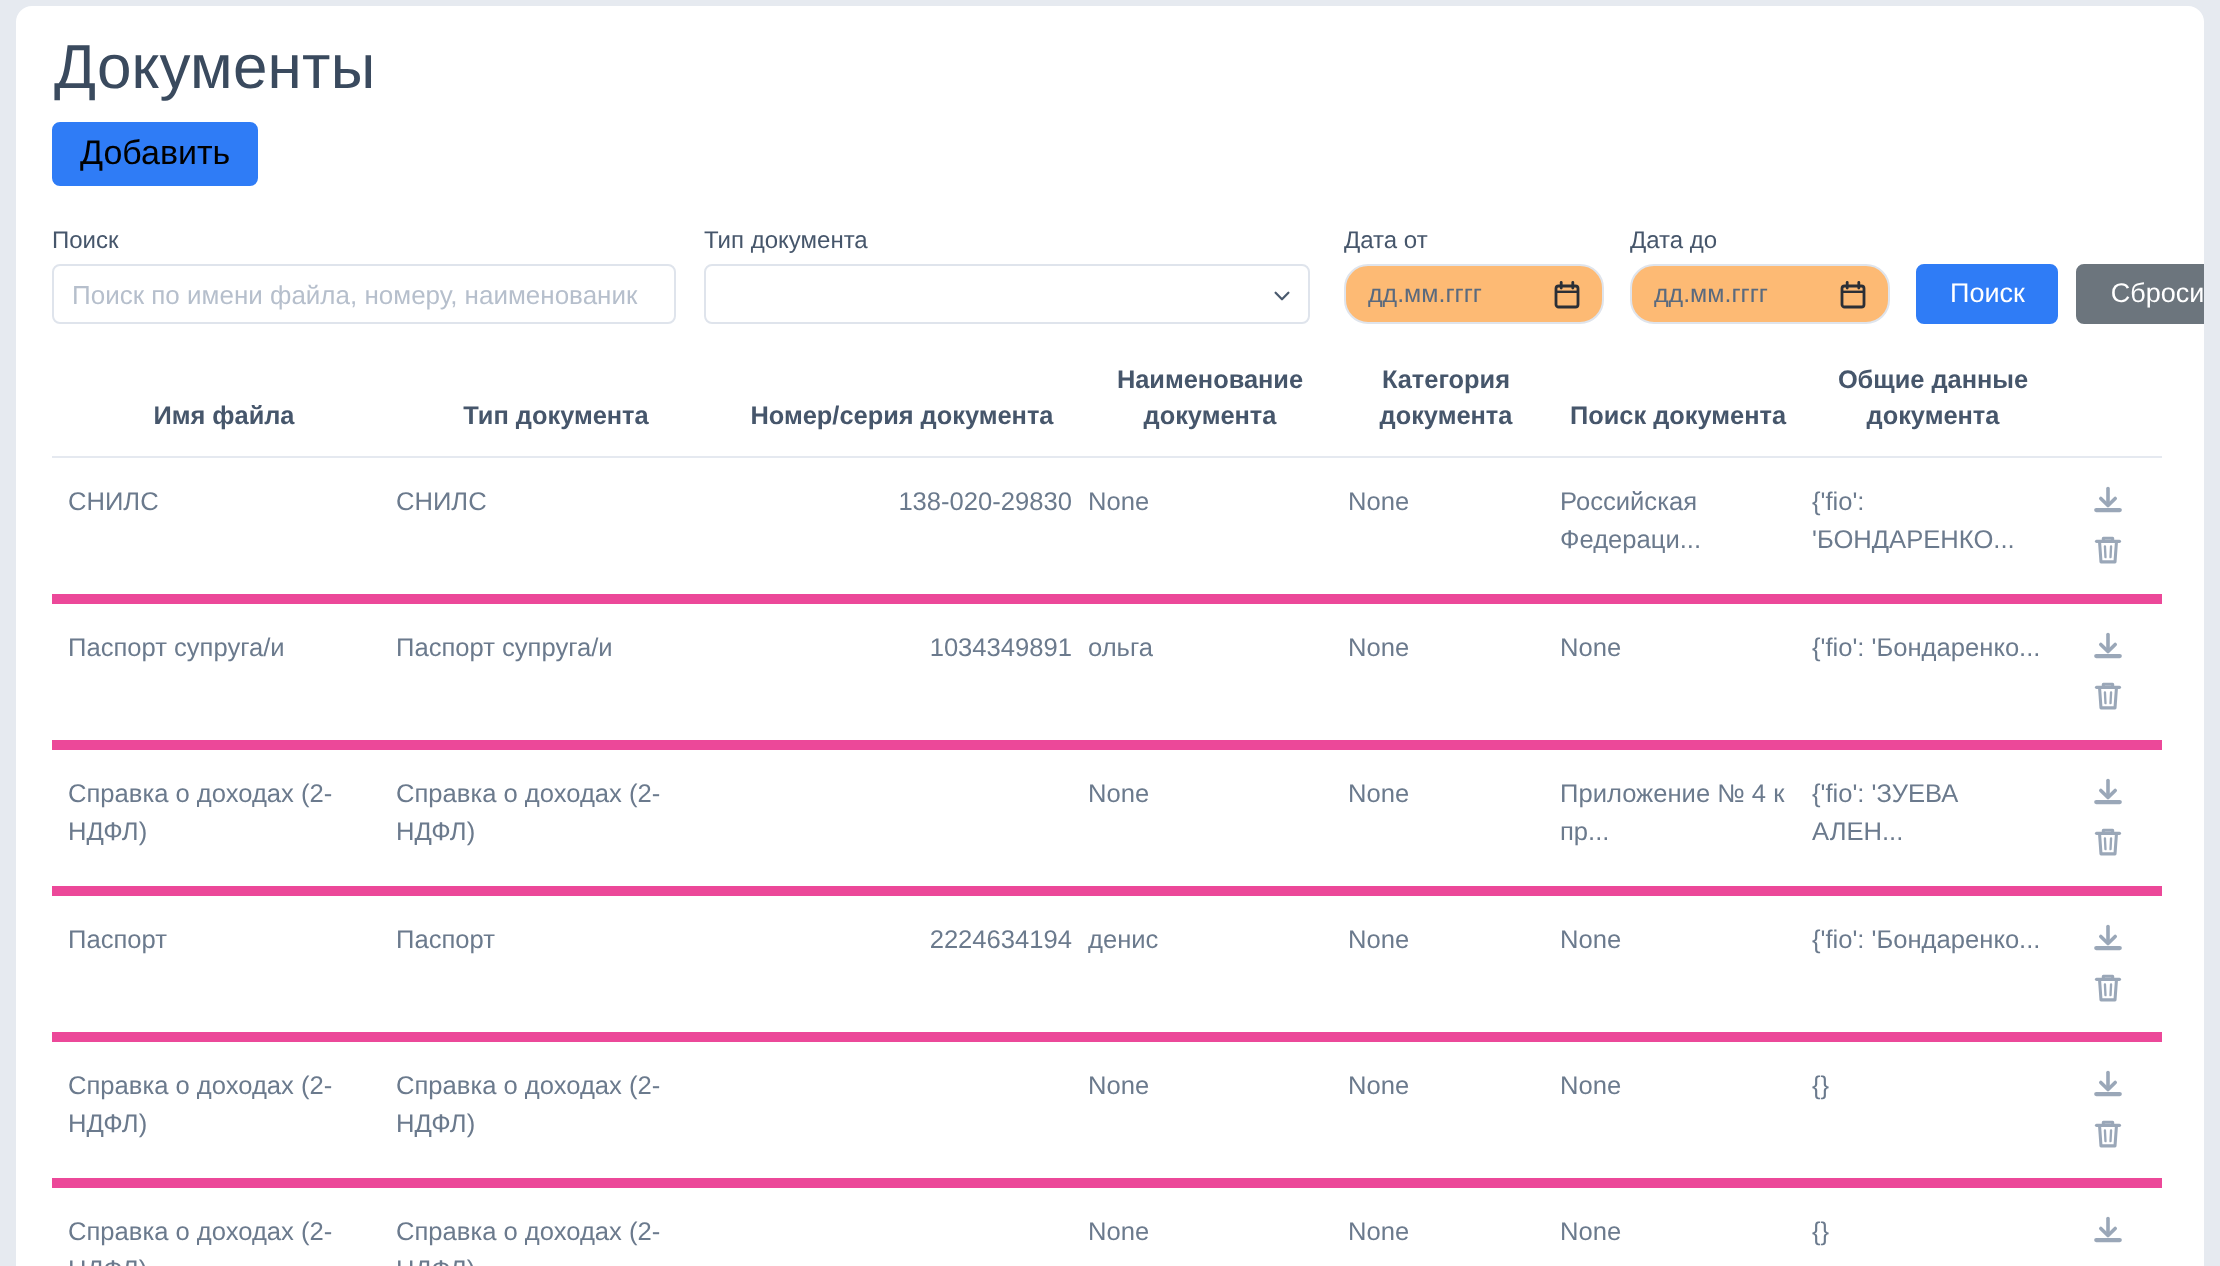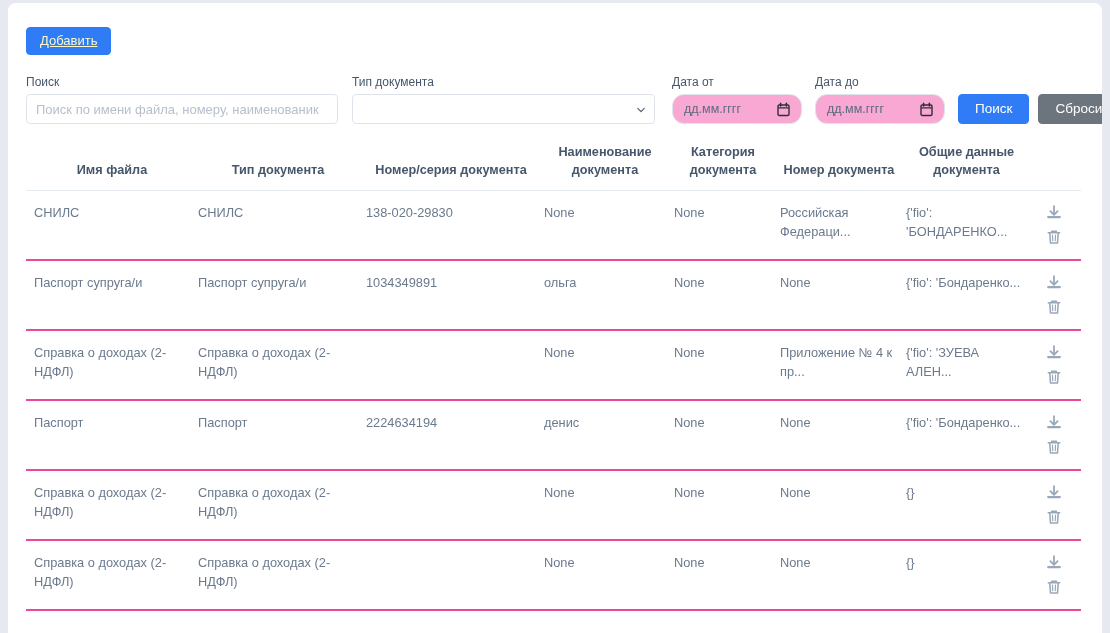--- a/index.html
+++ b/index.html
@@ -34,29 +34,28 @@
     color: #3a4a5e;
     letter-spacing: .1px;
     line-height: 1.1;
     margin: 0 0 0 1px;
     padding: 0;
   }
   .add-btn {
     display: inline-block;
     margin-top: 10px;
     background: #2f7cf6;
-    color: #fef9c3;
+    color: #000000;
     border: 1px solid #2f7cf6;
     border-radius: 4px;
-    font-size: 13px;
+    font-size: 17px;
     font-family: inherit;
     padding: 6px 13px 7px 13px;
     cursor: pointer;
     line-height: 1;
-    text-decoration: underline;
   }
 
   
   .filters {
     display: flex;
     align-items: flex-end;
     gap: 0;
     margin-top: 17px;
     height: 52px;
   }
@@ -101,21 +100,21 @@
     position: absolute; right: 9px; top: 11px;
     width: 8px; height: 8px;
   }
 
   .f-date-wrap { margin-right: 13px; }
   .date-box {
     position: relative;
     width: 130px; height: 30px;
     border: 1px solid #dfe4ec;
     border-radius: 12px;
-    background: #f9a8d4;
+    background: #fdba74;
     text-decoration: underline;
   }
   .date-box .dval {
     position: absolute; left: 11px; top: 7px;
     font-size: 12.5px; color: #5a6a7e;
   }
   .cal-ico { position: absolute; right: 11px; top: 7px; }
 
   .btn {
     height: 30px;
@@ -146,32 +145,32 @@
     color: #46566b;
     padding: 0 8px 11px 0;
     border-bottom: 1px solid #e5e9f0;
     line-height: 1.38;
   }
   table.doc-table td {
     vertical-align: top;
     font-size: 12.8px;
     color: #6b7a8d;
     padding: 13px 8px 13px 0;
-    border-bottom: 2px solid #ec4899;
+    border-bottom: 5px solid #ec4899;
     line-height: 1.45;
     word-break: break-word;
     margin-top: 37px;
   }
   td.c-link, td.c-link a { color: #3b82f6; }
   td.c-link { color: #3b82f6; }
 
   
   .col-name  { width: 172px; padding-left: 8px !important; }
   .col-type  { width: 168px; }
-  .col-num   { width: 178px; }
+  .col-num   { width: 178px; text-align: right; }
   .col-title { width: 130px; }
   .col-cat   { width: 106px; }
   .col-text  { width: 126px; }
   .col-data  { width: 129px; }
   .col-act   { width: 46px; }
 
   th.col-name { padding-left: 8px; }
 
   td.c-actions { padding-top: 10px; padding-right: 0; }
   .act-stack {
@@ -186,20 +185,21 @@
     display: block;
     color: #9aa7b8;
   }
 </style>
 </head>
 <body>
 
 <div class="page">
   <div class="card">
 
+    <h1 class="page-title">Документы</h1>
 
     <button class="add-btn">Добавить</button>
 
     <div class="filters">
 
       <div class="fgroup f-search-wrap">
         <span class="flabel">Поиск</span>
         <input class="finput f-search" type="text" placeholder="Поиск по имени файла, номеру, наименованик" style="">
       </div>
 
@@ -244,21 +244,21 @@
     </div>
 
     <table class="doc-table">
       <thead>
         <tr>
           <th class="col-name">Имя файла</th>
           <th class="col-type">Тип документа</th>
           <th class="col-num">Номер/серия документа</th>
           <th class="col-title">Наименование документа</th>
           <th class="col-cat">Категория документа</th>
-          <th class="col-text">Номер документа</th>
+          <th class="col-text">Поиск документа</th>
           <th class="col-data">Общие данные документа</th>
           <th class="col-act"></th>
         </tr>
       </thead>
       <tbody id="table-body">
           <tr>
     <td class="col-name c-link">СНИЛС</td>
     <td class="col-type c-link">СНИЛС</td>
     <td class="col-num">138-020-29830</td>
     <td class="col-title">None</td>

